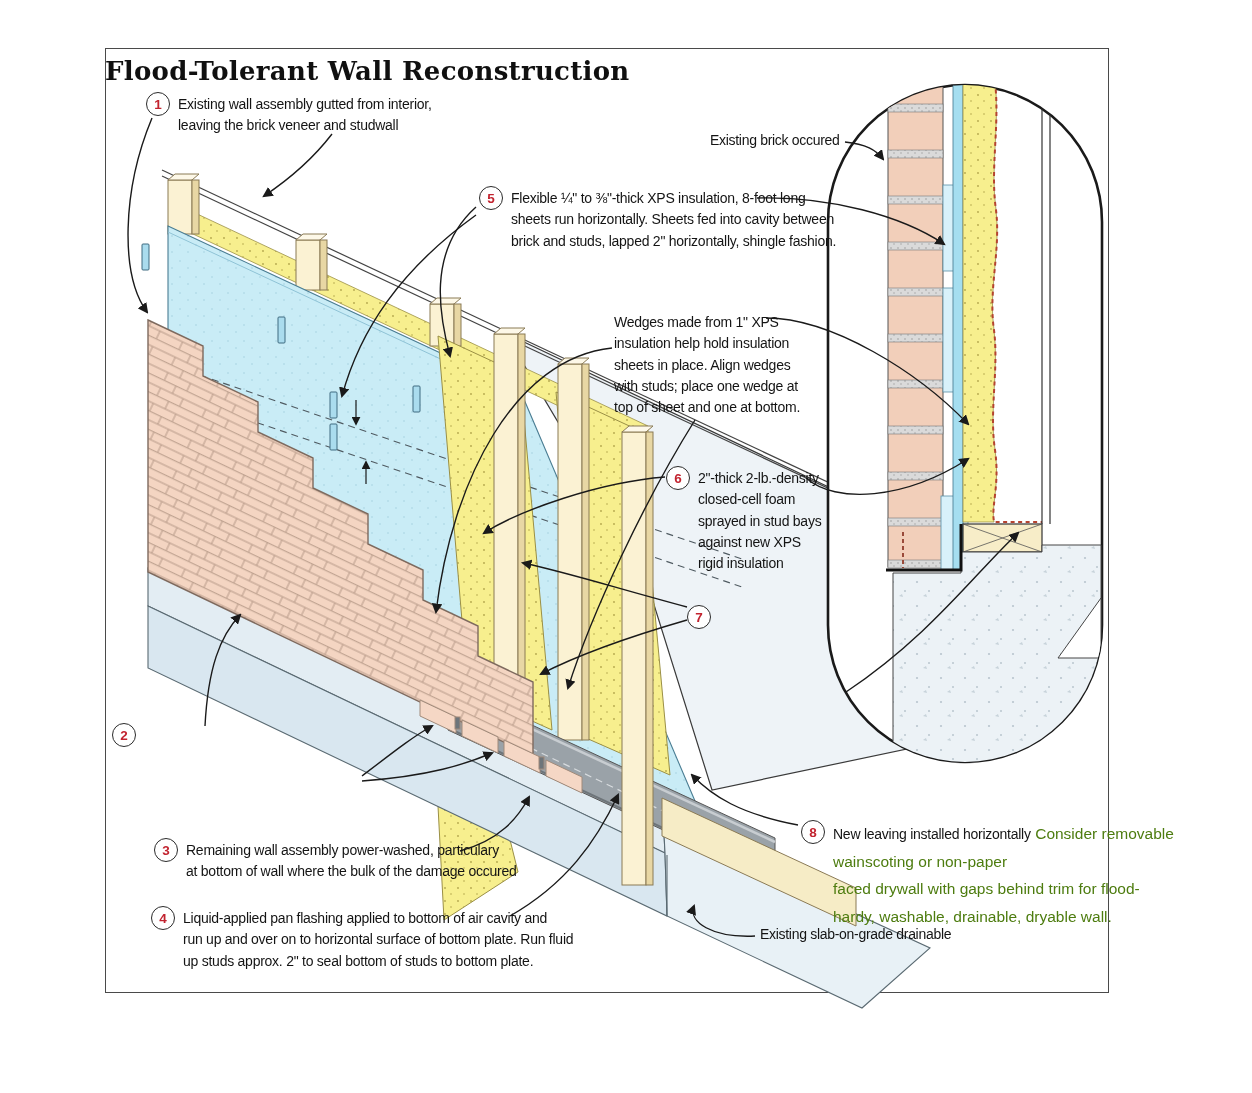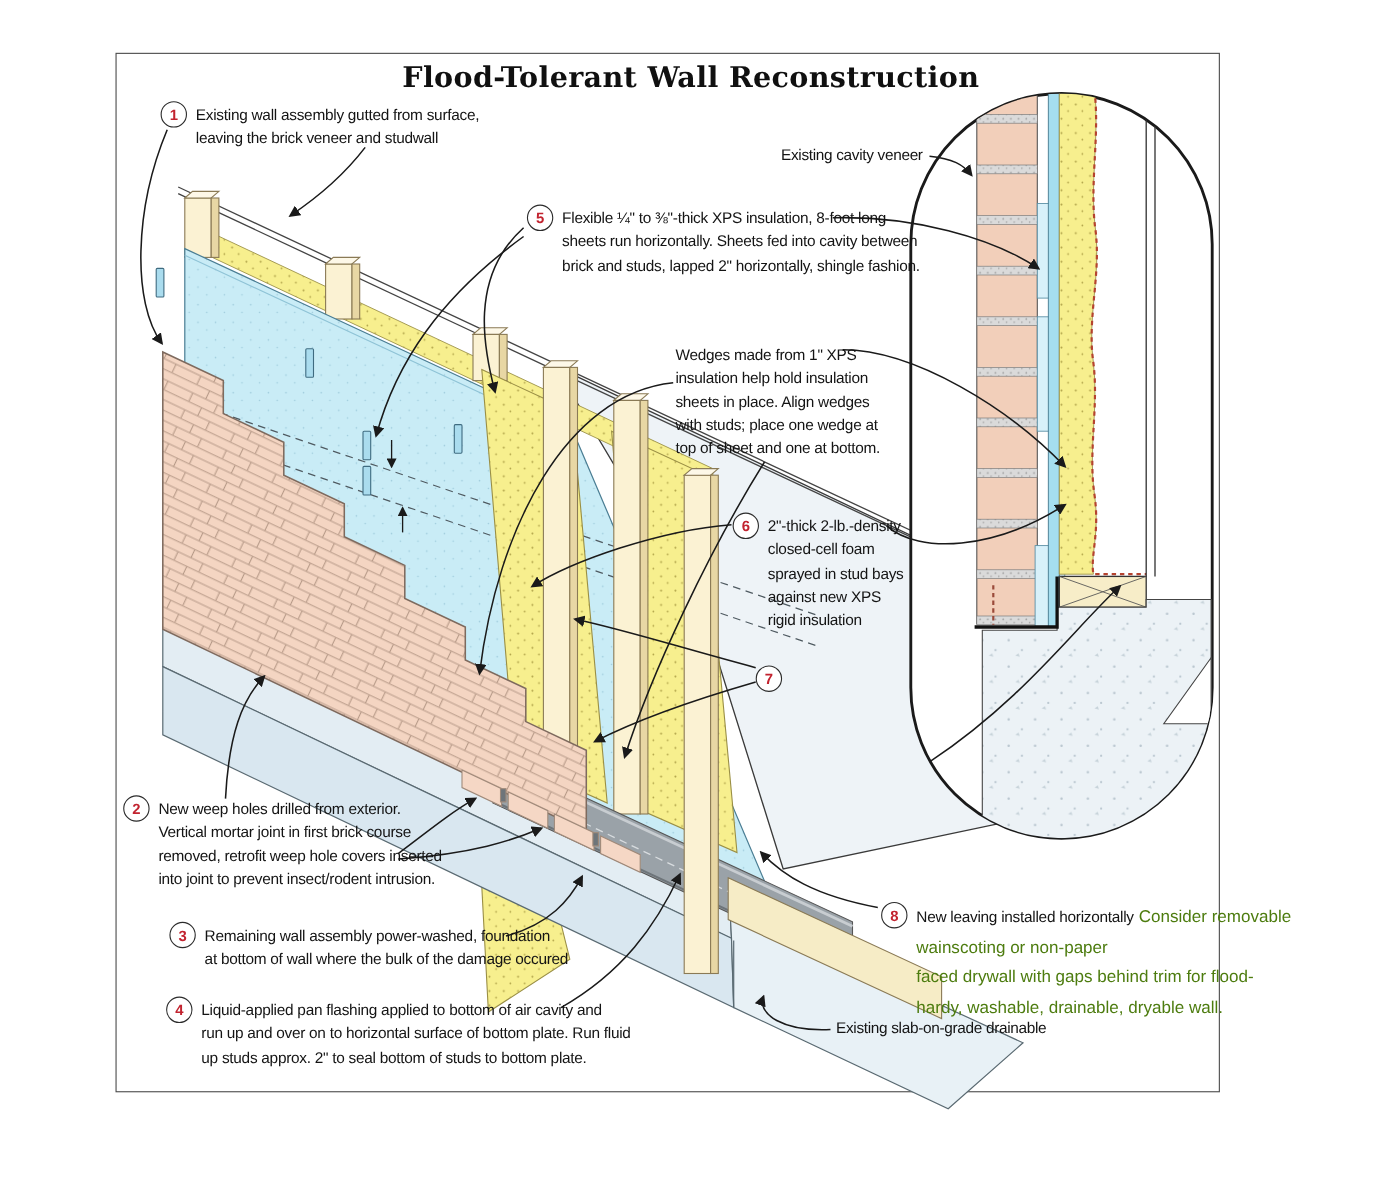--- a/index.html
+++ b/index.html
@@ -1,20 +1,20 @@
 <!DOCTYPE html>
 <html><head>
 <meta charset="utf-8">
 <style>
   html,body{margin:0;padding:0;background:#fff;}
   .page{position:relative;width:1252px;height:1093px;background:#fff;overflow:hidden;
         font-family:"Liberation Sans",sans-serif;}
   .frame{position:absolute;left:105px;top:48px;width:1004px;height:945px;
          border:1.6px solid #4a4a4a;box-sizing:border-box;background:#fff;}
-  .title{position:absolute;left:105px;top:56px;width:1046px;margin:0;text-align:center;
+  .title{position:absolute;left:105px;top:56px;width:1046px;margin:0;
          font-family:"DejaVu Serif",serif;font-weight:700;font-size:26px;
          letter-spacing:.3px;color:#101010;}
   svg.scene{position:absolute;left:0;top:0;width:1252px;height:1093px;}
   .callout{position:absolute;display:flex;gap:8px;align-items:flex-start;}
   .co-num{width:22px;height:22px;flex:none;border:1.6px solid #2b2b2b;border-radius:50%;
           background:#fff;color:#c2232f;font-weight:700;font-size:13.5px;
           display:flex;align-items:center;justify-content:center;}
   .co-txt{font-size:14px;line-height:1.52;letter-spacing:-.25px;color:#141414;
           white-space:pre-line;padding-top:2px;}
   .co-sub{font-size:15.5px;line-height:1.78;letter-spacing:0;color:#4d7c0f;
@@ -224,21 +224,21 @@
       <path d="M460,851 C500,840 518,818 529,797" marker-end="url(#arr)"></path>
       <path d="M510,916 C566,884 596,842 618,795" marker-end="url(#arr)"></path>
       <path d="M798,825 C740,814 712,796 692,775" marker-end="url(#arr)"></path>
       <path d="M755,936 C712,938 688,922 694,906" marker-end="url(#arr)"></path>
       <path d="M845,142 C866,144 876,150 883,159" marker-end="url(#arr)"></path>
     </g>
   </svg>
 
   <div class="callout" style="left:146px;top:92px">
     <span class="co-num">1</span>
-    <span class="co-txt">Existing wall assembly gutted from surface,
+    <span class="co-txt">Existing wall assembly gutted from interior,
 leaving the brick veneer and studwall</span>
   </div>
 
   <div class="callout" style="left:479px;top:186px">
     <span class="co-num">5</span>
     <span class="co-txt">Flexible ¼" to ⅜"-thick XPS insulation, 8-foot long
 sheets run horizontally. Sheets fed into cavity between
 brick and studs, lapped 2" horizontally, shingle fashion.</span>
   </div>
 
@@ -256,45 +256,41 @@
 against new XPS
 rigid insulation</span>
   </div>
 
   <div class="callout" style="left:687px;top:605px">
     <span class="co-num">7</span>
   </div>
 
   <div class="callout" style="left:112px;top:723px">
     <span class="co-num">2</span>
-    <span class="co-txt">New weep holes drilled from exterior.
-Vertical mortar joint in first brick course
-removed, retrofit weep hole covers inserted
-into joint to prevent insect/rodent intrusion.</span>
   </div>
 
   <div class="callout" style="left:154px;top:838px">
     <span class="co-num">3</span>
-    <span class="co-txt">Remaining wall assembly power-washed, foundation
+    <span class="co-txt">Remaining wall assembly power-washed, particulary
 at bottom of wall where the bulk of the damage occured</span>
   </div>
 
   <div class="callout" style="left:151px;top:906px">
     <span class="co-num">4</span>
     <span class="co-txt">Liquid-applied pan flashing applied to bottom of air cavity and
 run up and over on to horizontal surface of bottom plate. Run fluid
 up studs approx. 2" to seal bottom of studs to bottom plate.</span>
   </div>
 
   <div class="callout" style="left:801px;top:820px">
     <span class="co-num">8</span>
     <span>
       <span class="co-txt">New leaving installed horizontally</span>
       <span class="co-sub">Consider removable wainscoting or non-paper
 faced drywall with gaps behind trim for flood-
 hardy, washable, drainable, dryable wall.</span>
     </span>
   </div>
 
-  <div class="lbl" style="left:710px;top:132px">Existing cavity veneer</div>
+  <div class="lbl" style="left:710px;top:132px">Existing brick occured</div>
   <div class="lbl" style="left:760px;top:926px">Existing slab-on-grade drainable</div>
 
 </div>
 
 </body></html>

